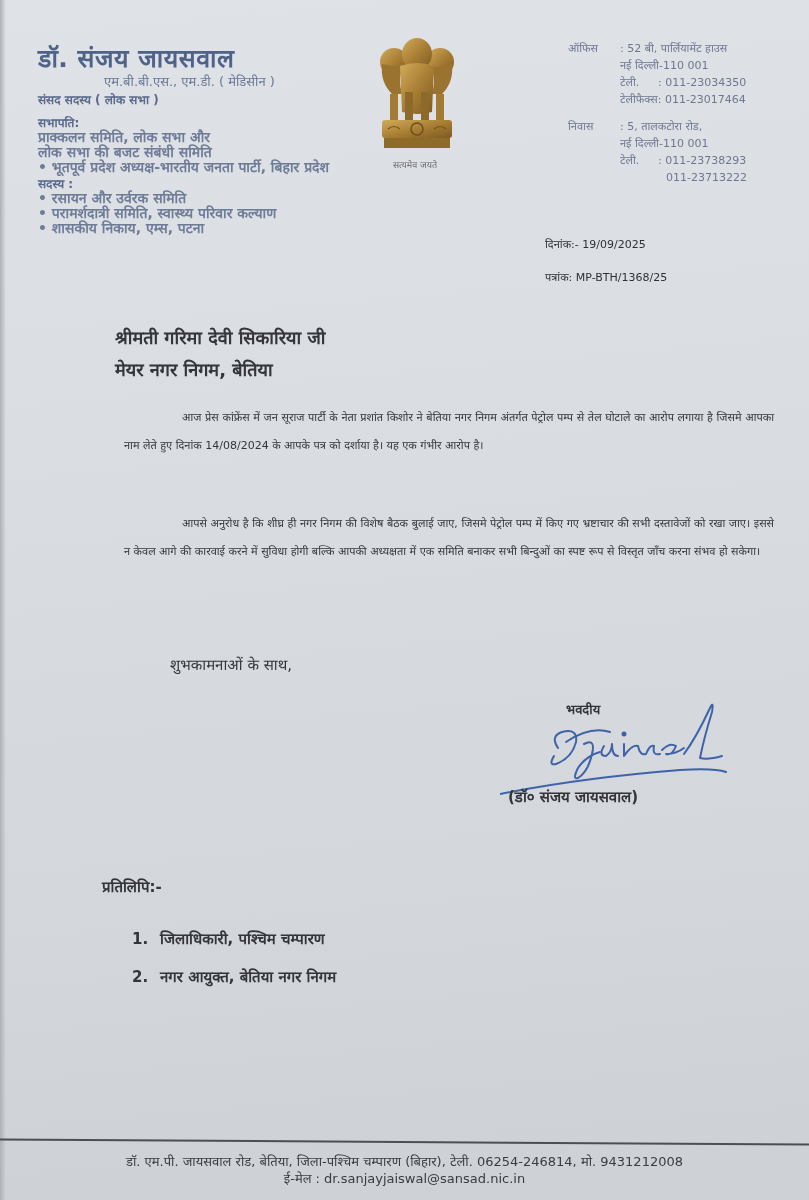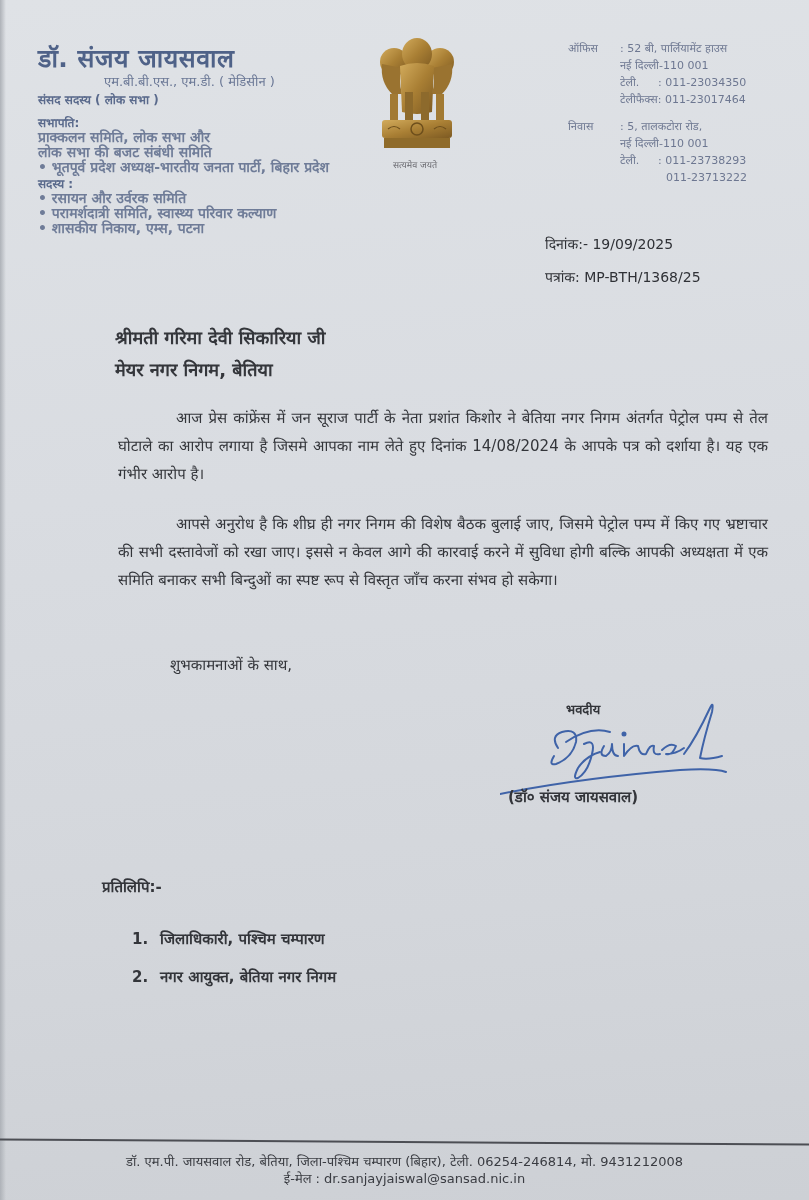--- a/index.html
+++ b/index.html
@@ -30,27 +30,27 @@
     
     .emblem { position: absolute; left: 372px; top: 32px; width: 90px; height: 130px; }
     .emblem-caption { position: absolute; left: 375px; top: 158px; width: 80px; text-align: center; font-size: 9px; color: #6a6a70; }
 
     
     .lh-right { position: absolute; left: 568px; top: 40px; width: 240px; color: #6d7791; font-size: 11px; }
     .lh-right .row { display: flex; line-height: 17px; }
     .lh-right .lbl { width: 52px; }
     .lh-right .val { flex: 1; }
 
-    .ref { position: absolute; left: 545px; top: 228px; font-size: 14px; color: #2f3136; }
+    .ref { position: absolute; left: 545px; top: 228px; font-size: 11px; color: #2f3136; }
     .ref .row { line-height: 33px; }
 
     
     .addressee { position: absolute; left: 115px; top: 322px; font-size: 18px; font-weight: bold; color: #34363b; line-height: 32px; }
 
-    .body-text { position: absolute; left: 118px; width: 650px; font-size: 15px; color: #33353a; line-height: 28px; text-align: justify; }
+    .body-text { position: absolute; left: 124px; width: 650px; font-size: 11px; color: #33353a; line-height: 28px; text-align: justify; }
     .para1 { top: 404px; text-indent: 58px; }
     .para2 { top: 510px; text-indent: 58px; }
     .greeting { position: absolute; left: 170px; top: 654px; font-size: 15px; color: #33353a; }
 
     .closing { position: absolute; left: 566px; top: 700px; font-size: 13px; color: #33353a; font-weight: bold; }
     .signature { position: absolute; left: 500px; top: 698px; width: 240px; height: 100px; }
     .sig-name { position: absolute; left: 508px; top: 786px; font-size: 15px; color: #33353a; font-weight: bold; text-align: right; }
 
     .cc-title { position: absolute; left: 102px; top: 876px; font-size: 15px; color: #33353a; font-weight: bold; }
     .cc-list { position: absolute; left: 132px; top: 920px; font-size: 15px; color: #33353a; font-weight: bold; }

